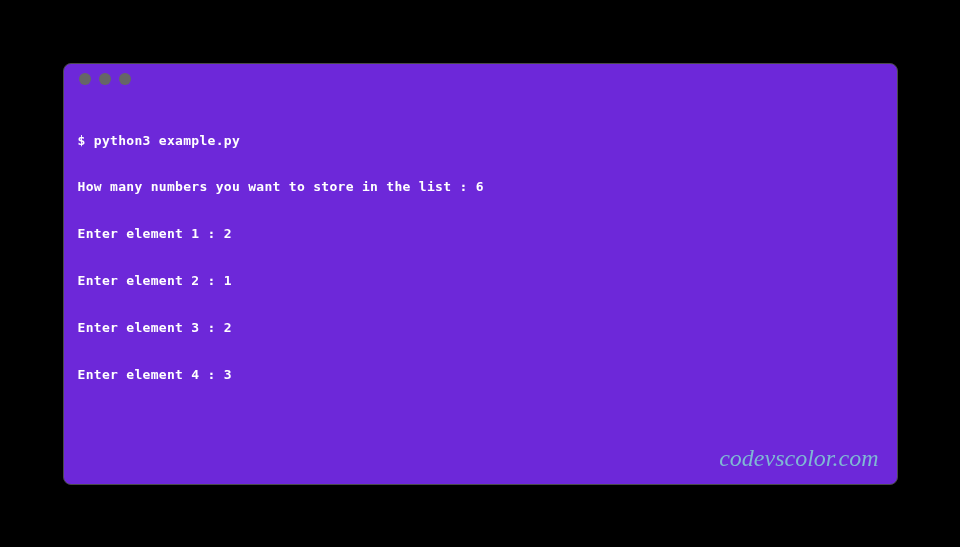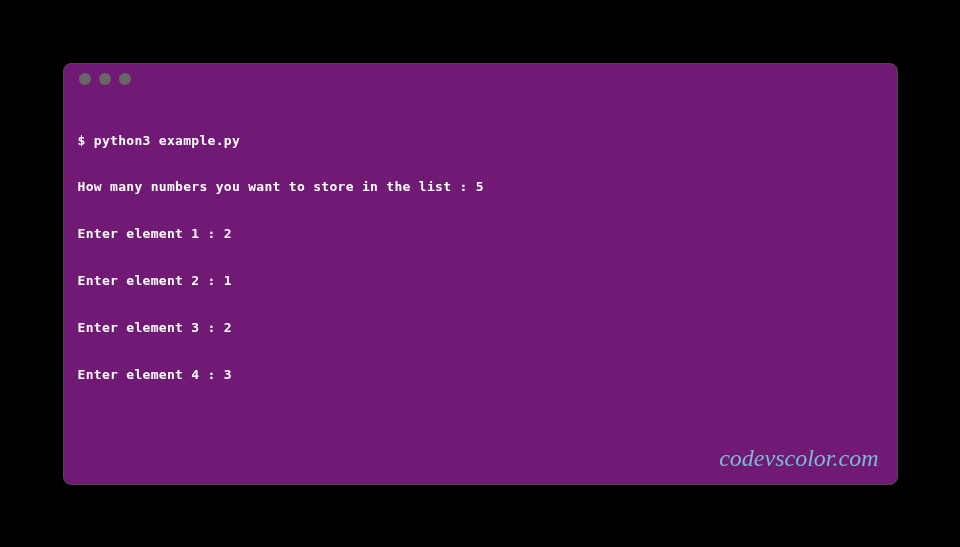--- a/index.html
+++ b/index.html
@@ -12,21 +12,21 @@
       width: 960px;
       height: 547px;
       display: flex;
       align-items: center;
       justify-content: center;
       font-family: 'Menlo', 'Monaco', 'Consolas', monospace;
     }
     .terminal-window {
       width: 835px;
       height: 422px;
-      background: #701a75;
+      background: #6d28d9;
       border: 1px solid #4a4a4a;
       border-radius: 8px;
       position: relative;
       overflow: hidden;
     }
     .title-bar {
       height: 30px;
       display: flex;
       align-items: center;
       padding-left: 15px;
@@ -65,21 +65,21 @@
 <body>
 
 <div class="terminal-window">
   <div class="title-bar">
     <div class="window-button"></div>
     <div class="window-button"></div>
     <div class="window-button"></div>
   </div>
   <div class="terminal-content">
     <span class="terminal-line">$ python3 example.py</span>
-    <span class="terminal-line">How many numbers you want to store in the list : 5</span>
+    <span class="terminal-line">How many numbers you want to store in the list : 6</span>
     <span class="terminal-line">Enter element 1 : 2</span>
     <span class="terminal-line">Enter element 2 : 1</span>
     <span class="terminal-line">Enter element 3 : 2</span>
     <span class="terminal-line">Enter element 4 : 3</span>
     
     
     
   </div>
   <div class="watermark">codevscolor.com</div>
 </div>

